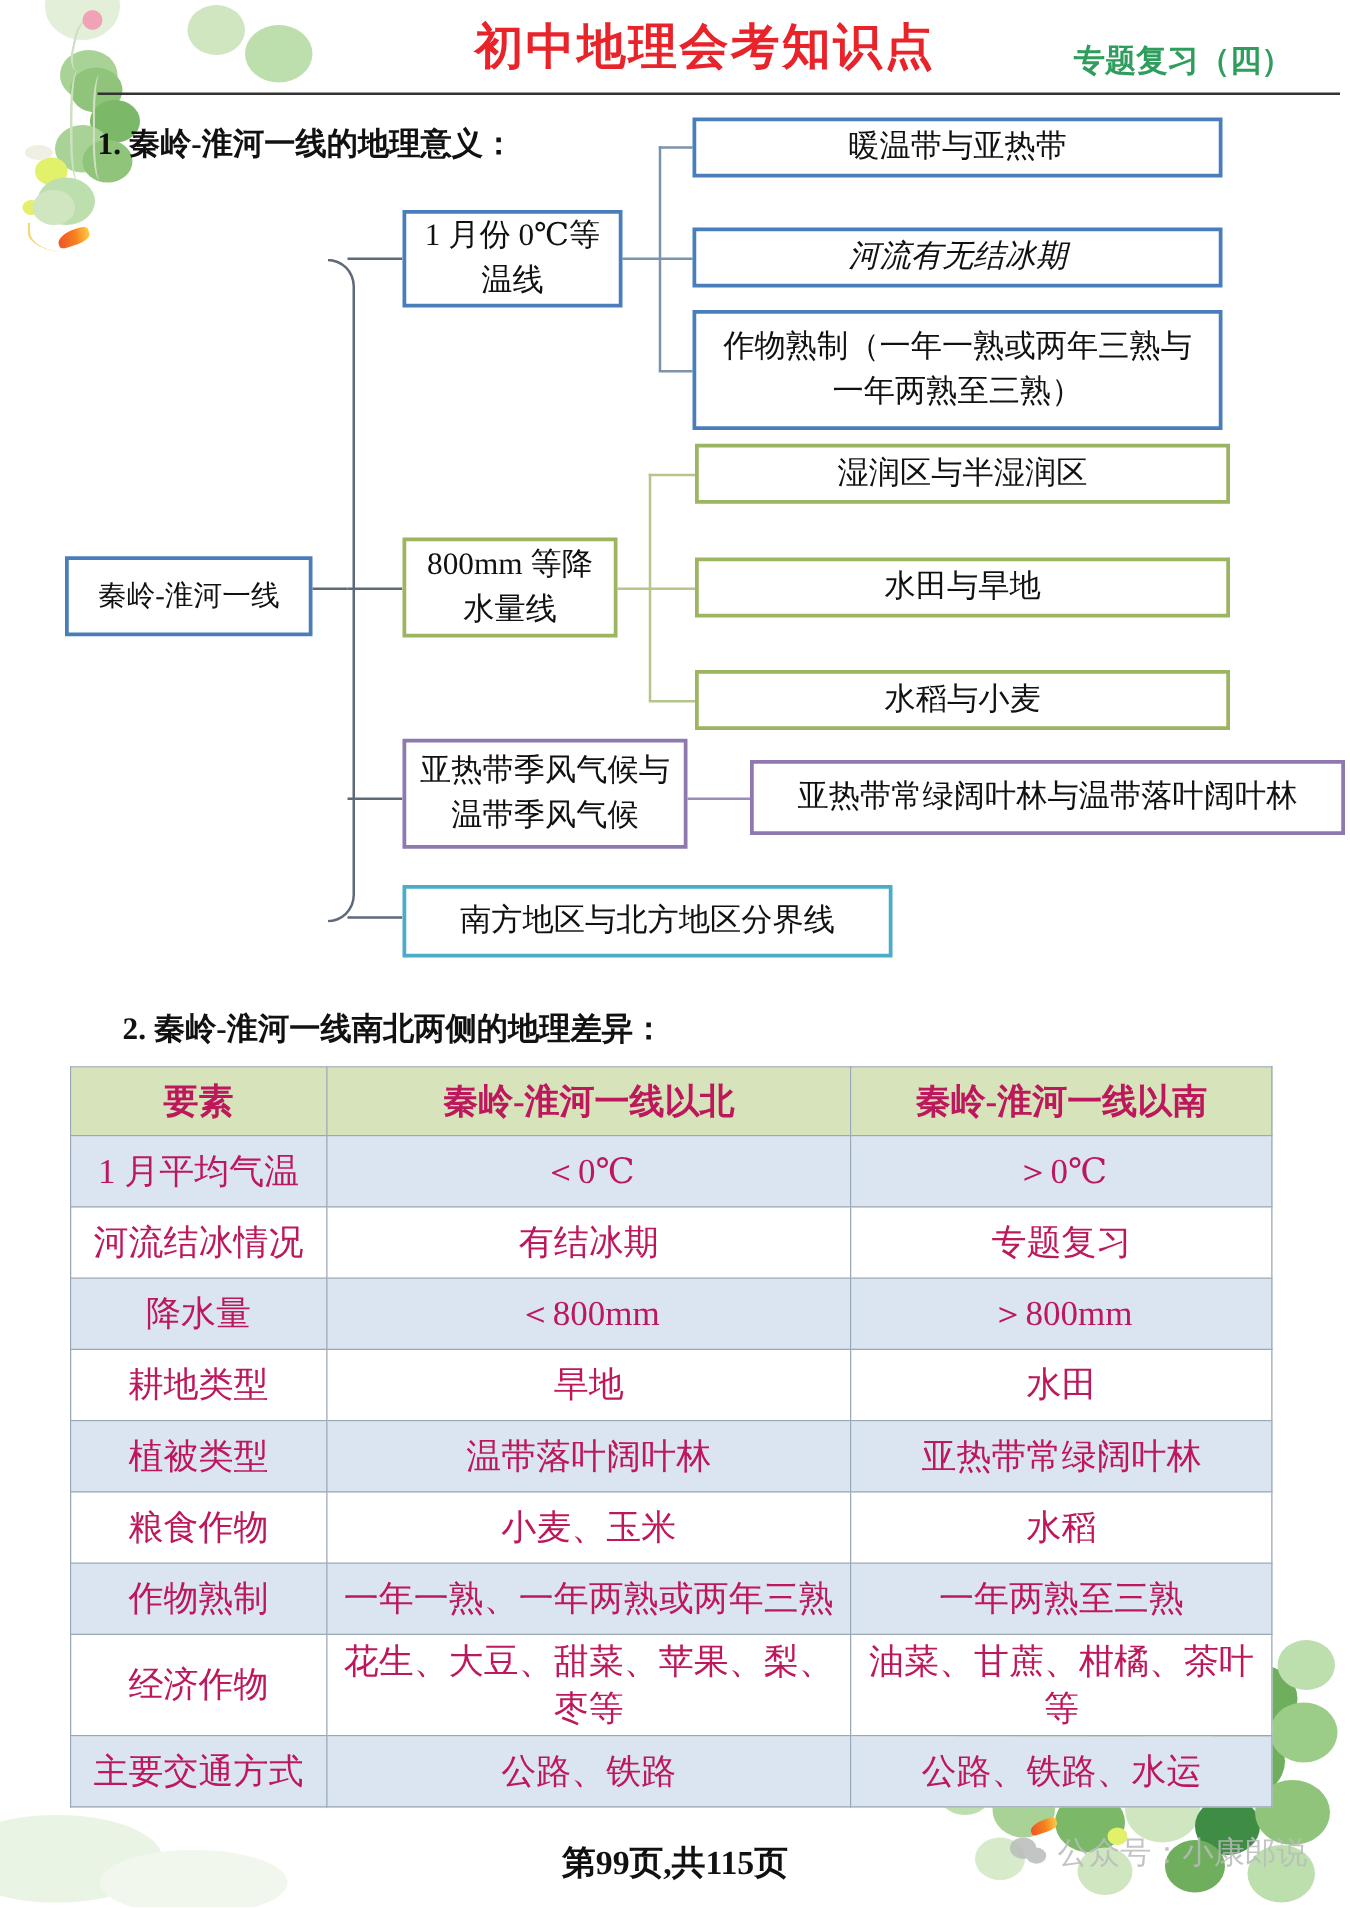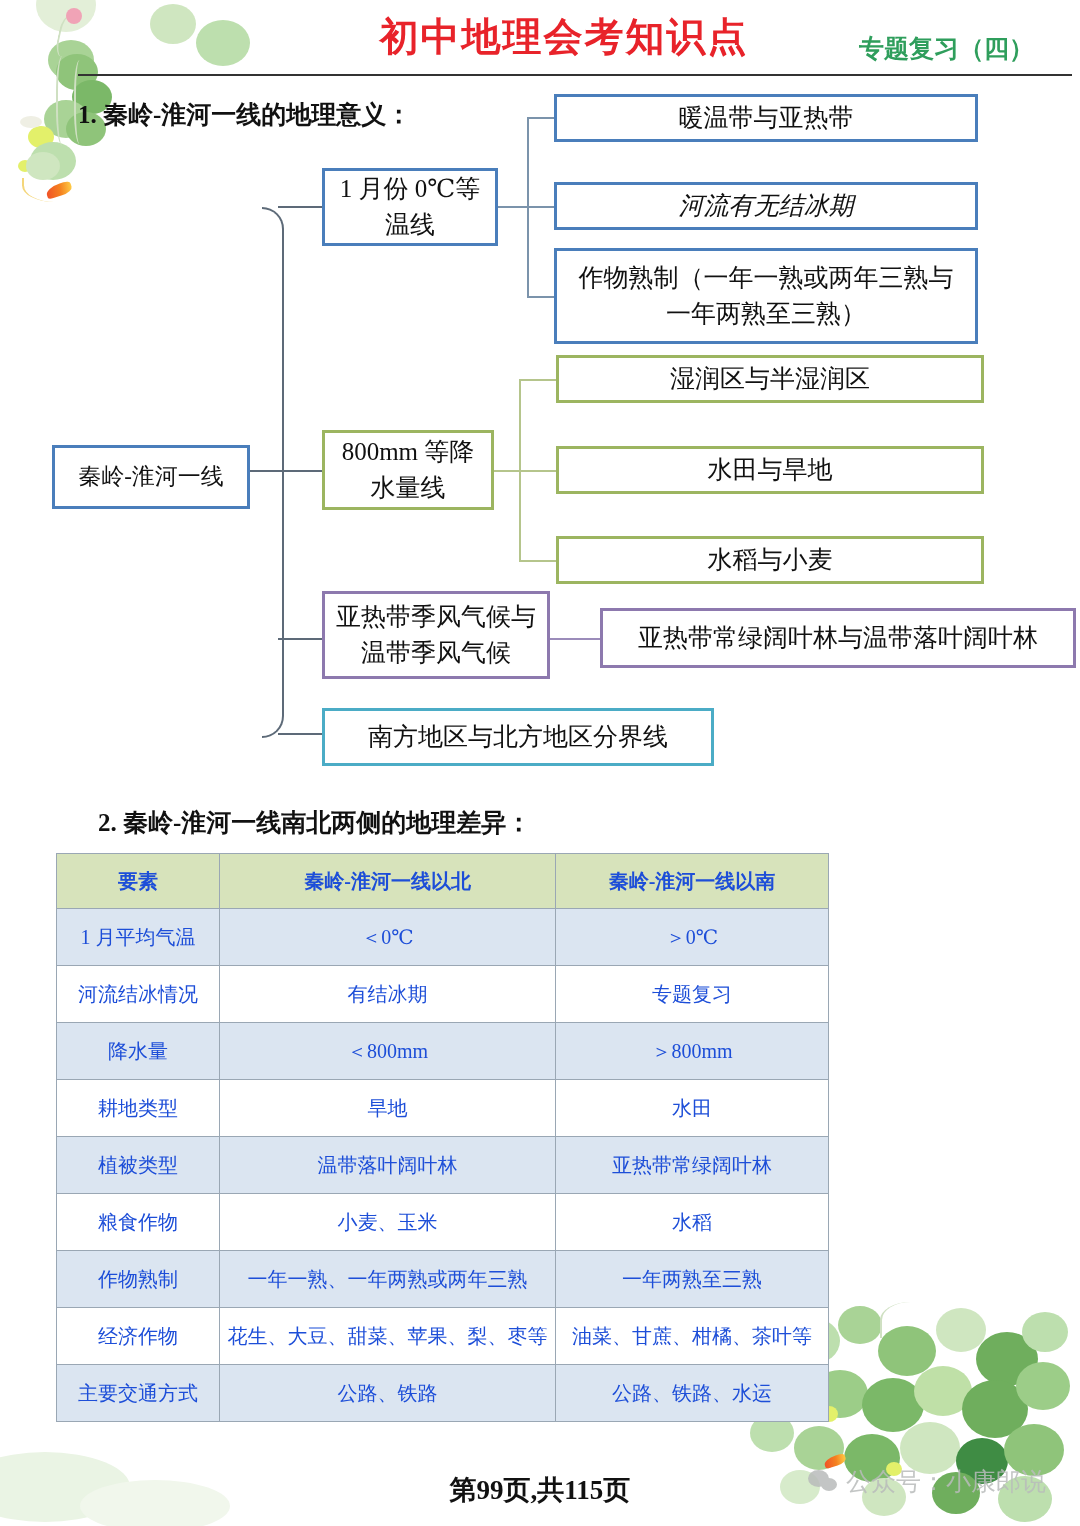--- a/index.html
+++ b/index.html
@@ -115,24 +115,24 @@
     position: absolute;
     border: 2px solid #5d6a78;
     border-left: none;
     border-radius: 0 26px 26px 0;
   }
 
   
   #diff-table {
     position: absolute;
     left: 56px; top: 853px;
-    width: 773px;
+    width: 962px;
     border-collapse: collapse;
-    font-size: 20px;
-    color: #1d4ed8;
+    font-size: 28px;
+    color: #be185d;
   }
   #diff-table th, #diff-table td {
     border: 1px solid #9aa7b4;
     text-align: center;
     height: 52px;
     padding: 2px 6px;
     font-weight: normal;
   }
   #diff-table thead th {
     background: #d7e3bb;

